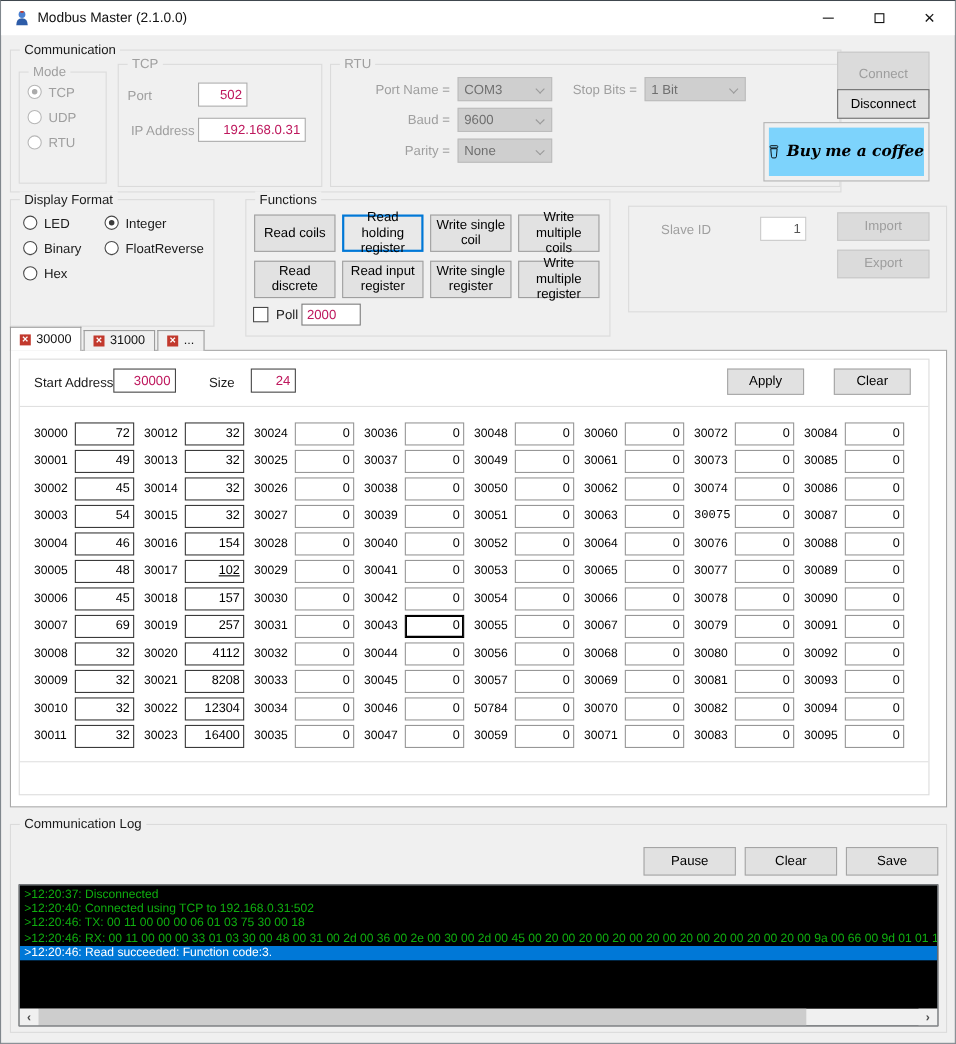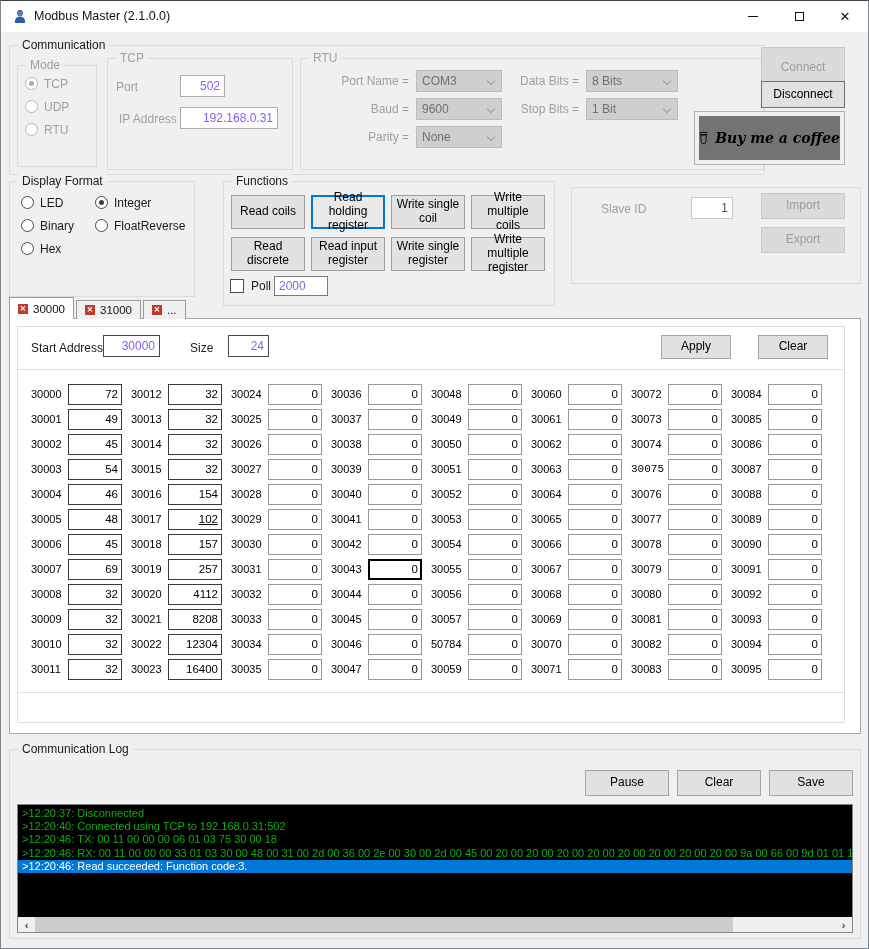--- a/index.html
+++ b/index.html
@@ -37,21 +37,21 @@
   .combo .chev{position:absolute;right:7px;top:7px;width:6px;height:6px;border-right:1.5px solid #9a9a9a;border-bottom:1.5px solid #9a9a9a;transform:rotate(45deg)}
 
   
   .btn{position:absolute;display:flex;align-items:center;justify-content:center;background:#e1e1e1;border:1px solid #a5a5a5;font-size:12px;color:#000;text-align:center;line-height:1.15;cursor:default}
   .btn.dis{background:#dbdbdb;border-color:#c8c8c8;color:#9d9d9d}
   .btn.strong{border-color:#6f6f6f}
   .fnbtn{background:#e2e2e2;border:1px solid #9f9f9f;display:flex;align-items:center;justify-content:center;text-align:center;font-size:12px;line-height:1.15;padding:1px 2px}
   .fnbtn.active{border:2px solid #0078d7;background:#e9e9e9}
 
   
-  .tbox{position:absolute;background:#fff;border:1px solid #7a7a7a;font-size:12px;display:flex;align-items:center;justify-content:flex-end;padding:0 4px;color:#8b5cf6}
+  .tbox{position:absolute;background:#fff;border:1px solid #7a7a7a;font-size:12px;display:flex;align-items:center;justify-content:flex-end;padding:0 4px;color:#be185d}
   .tbox.lft{justify-content:flex-start}
   .tbox.softb{border-color:#ababab}
   .tbox.lightb{border-color:#c9c9c9;color:#555}
   .tbox.darkb{border-color:#474747}
 
   
   #tab-strip{position:absolute;left:8px;top:296px;height:22px;display:flex;align-items:flex-end;z-index:4}
   .tab{display:flex;align-items:center;gap:5px;padding:0 8px;font-size:11.5px;color:#111;border:1px solid #9c9c9c;border-bottom:none;background:#f0f0f0;height:19px;margin-right:2px}
   .tab.active{height:22px;background:#fff;position:relative;z-index:5}
   .badge{width:10px;height:10px;min-width:10px;background:#c2392d;color:#fff;font-size:7.5px;line-height:10px;text-align:center;font-weight:bold}
@@ -73,21 +73,21 @@
   #log-lines{position:absolute;left:0;top:0;right:0;bottom:15px;overflow:hidden;padding-top:2px}
   .logline{white-space:nowrap;font-size:11px;line-height:13.2px;color:#0fae0f;padding-left:4px}
   .logline.hl{background:#0078d7;color:#fff}
   .hscroll{position:absolute;left:0;right:0;bottom:0;height:15px;background:#f0f0f0}
   .sthumb{position:absolute;left:17px;top:0;width:698px;height:15px;background:#cdcdcd}
   .sbtn{position:absolute;top:0;width:17px;height:15px;background:#f0f0f0;color:#4a4a4a;font-size:11px;font-weight:bold;display:flex;align-items:center;justify-content:center}
   .sbtn.l{left:0}.sbtn.r{right:0}
 
   
   .coffee{position:absolute;left:693px;top:110px;width:151px;height:54px;background:#f0f0f0;border:1px solid #b3b3b3;padding:4px}
-  .coffee-inner{width:100%;height:100%;background:#737373;display:flex;align-items:center;justify-content:space-between;gap:7px}
+  .coffee-inner{width:100%;height:100%;background:#7dd3fc;display:flex;align-items:center;justify-content:space-between;gap:7px}
   .coffee-text{font-family:"DejaVu Serif",serif;font-style:italic;font-weight:bold;font-size:14px;color:#000;white-space:nowrap}
 
   #fn-grid{position:absolute;left:230px;top:194px;display:grid;grid-template-columns:74px 74px 74px 74px;grid-template-rows:34px 34px;column-gap:6px;row-gap:8px;z-index:2}
   .colflex{position:absolute;display:flex;flex-direction:column}
 </style>
 </head>
 <body>
 
 <div class="window">
 
@@ -157,27 +157,20 @@
       </div>
       <div class="rtu-row">
         <div class="rtu-lab" style="width: 100px;">Parity =</div>
         <div class="combo" style="width: 86px;">
           <span>None</span>
           <span class="chev"></span>
         </div>
       </div>
     </div>
   <div id="rtu-right" class="colflex" style="left:478px;top:66px;width:200px">
-      <div class="rtu-row">
-        <div class="rtu-lab" style="width: 100px;">Data Bits =</div>
-        <div class="combo" style="width: 92px;">
-          <span>8 Bits</span>
-          <span class="chev"></span>
-        </div>
-      </div>
       <div class="rtu-row">
         <div class="rtu-lab" style="width: 100px;">Stop Bits =</div>
         <div class="combo" style="width: 92px;">
           <span>1 Bit</span>
           <span class="chev"></span>
         </div>
       </div>
     </div>
 
   <div class="btn dis" style="left:760px;top:46px;width:84px;height:42px">Connect</div>

